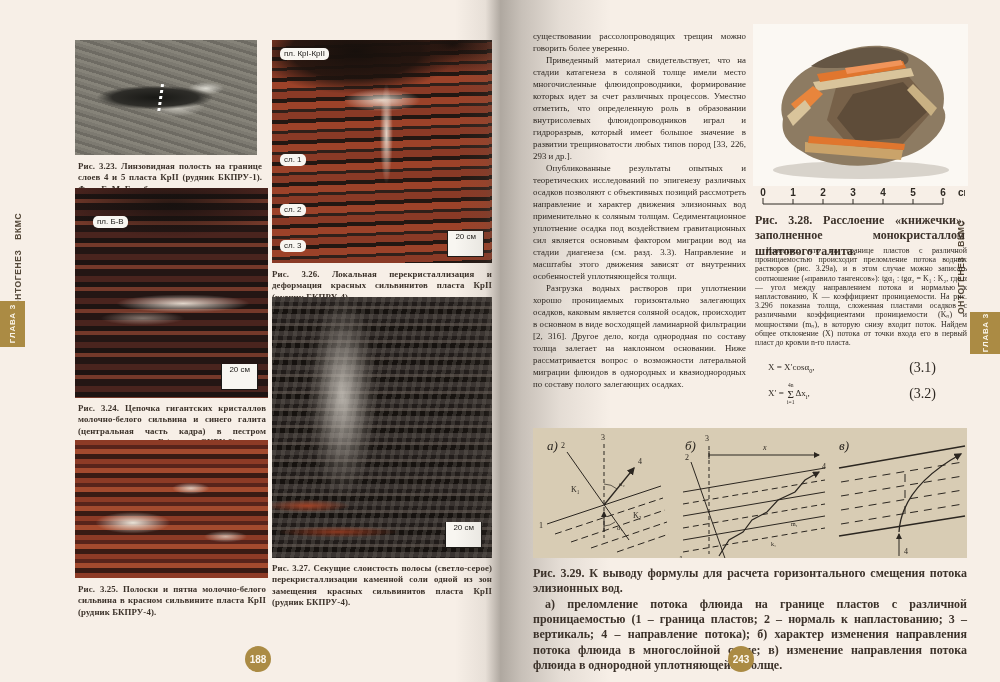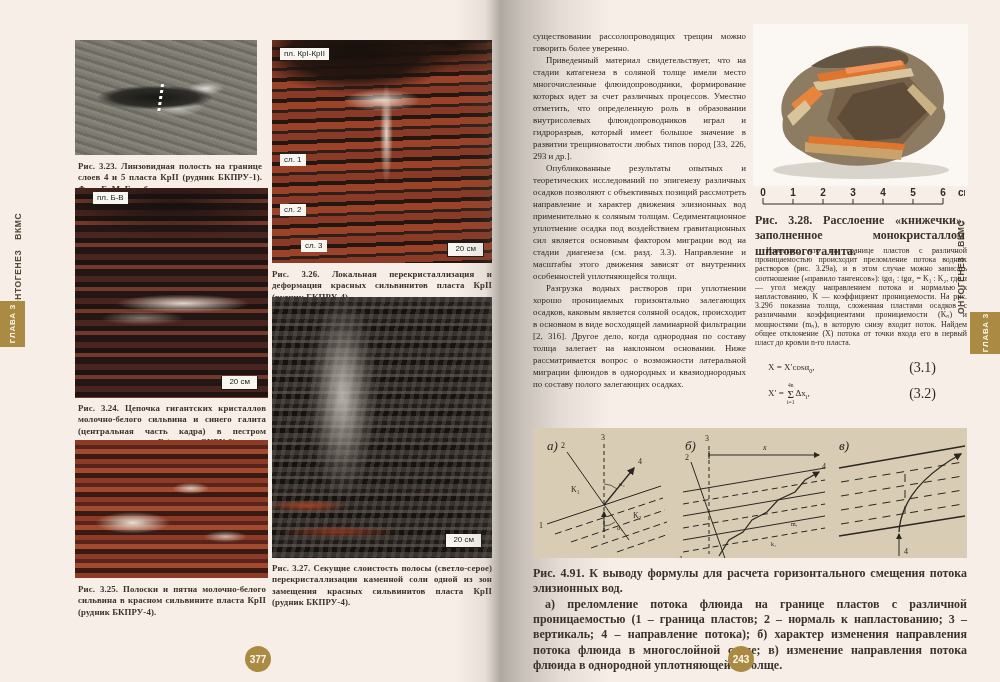--- a/index.html
+++ b/index.html
@@ -17,26 +17,26 @@
   .body-text p{margin:0;text-indent:13px;}
   .body-text p.noindent{text-indent:0;}
   .small-text{font-size:7.9px;line-height:9.2px;text-align:justify;color:#2e2822;}
   .small-text p{margin:0;text-indent:11px;}
   .cap-small{font-size:12px;line-height:1.28;font-weight:bold;color:#3b3129;text-align:justify;}
   
   .photo{overflow:hidden;}
   .label-box{
     position:absolute;background:#f8f6f1;color:#1c1a17;
     font-family:"Liberation Sans", sans-serif;font-size:8px;line-height:1;
-    padding:2px 4px;border-radius:0;
+    padding:2px 4px;border-radius:5px;
   }
   .scalebar{
     position:absolute;background:#f8f6f1;color:#1c1a17;
     font-family:"Liberation Sans", sans-serif;font-size:8px;line-height:1;
-    padding:2px 7px 3px 7px;
+    padding:2px 7px 15px 7px;
     border-bottom:1px solid #1c1a17;border-left:1px solid #1c1a17;border-right:1px solid #1c1a17;
   }
   
   .photoA{
     background:
       radial-gradient(ellipse 78px 16px at 44% 50%, #181815 0%, #2e2d29 55%, rgba(46,45,41,0) 75%),
       radial-gradient(ellipse 26px 9px at 72% 42%, #dcdad2 0%, rgba(220,218,210,0) 70%),
       radial-gradient(ellipse 40px 14px at 56% 58%, #c9c6bd 0%, rgba(200,197,188,0) 70%),
       repeating-linear-gradient(17deg, #868379 0 3px, #6e6b63 3px 6px, #7d7a71 6px 9px),
       #7b786f;
@@ -127,37 +127,37 @@
   <div class="abs spine-block" style="left:970px;top:312px;width:30px;height:42px;">
     <span>ГЛАВА 3</span>
   </div>
 
   <div class="abs photo photoA" style="left:75px;top:40px;width:182px;height:115px;">
     <div class="dotted-marker"></div>
   </div>
   <div class="abs caption" style="left:78px;top:161px;width:184px;">Рис. 3.23. Линзовидная полость на границе слоев 4 и 5 пласта КрII (рудник БКПРУ-1). Фото Б. М. Голубева.</div>
 
   <div class="abs photo photoB" style="left:75px;top:188px;width:193px;height:210px;">
-    <div class="label-box" style="left:18px;top:4px;">пл. Б-В</div>
+    <div class="label-box" style="left:18px;top:28px;">пл. Б-В</div>
     <div class="scalebar" style="right:10px;bottom:8px;">20 см</div>
   </div>
   <div class="abs caption" style="left:78px;top:403px;width:188px;">Рис. 3.24. Цепочка гигантских кристаллов молочно-белого сильвина и синего галита (центральная часть кадра) в пестром сильвините пласта Б (рудник СКРУ-3).</div>
 
   <div class="abs photo photoC" style="left:75px;top:440px;width:193px;height:138px;"></div>
   <div class="abs caption" style="left:78px;top:584px;width:188px;">Рис. 3.25. Полоски и пятна молочно-белого сильвина в красном сильвините пласта КрII (рудник БКПРУ-4).</div>
 
   <div class="abs pagenum" style="left:245px;top:646px;">
-    <span>377</span>
+    <span>188</span>
   </div>
 
   <div class="abs photo photoD" style="left:272px;top:40px;width:220px;height:223px;">
     <div class="label-box" style="left:8px;top:8px;">пл. КрI-КрII</div>
     <div class="label-box" style="left:8px;top:114px;text-align:right;">сл. 1</div>
     <div class="label-box" style="left:8px;top:164px;">сл. 2</div>
-    <div class="label-box" style="left:8px;top:200px;margin-left:21px;">сл. 3</div>
+    <div class="label-box" style="left:8px;top:200px;">сл. 3</div>
     <div class="scalebar" style="right:8px;bottom:6px;">20 см</div>
   </div>
   <div class="abs caption" style="left:272px;top:269px;width:220px;">Рис. 3.26. Локальная перекристаллизация и деформация красных сильвинитов пласта КрII (рудник БКПРУ-4).</div>
 
   <div class="abs photo photoE" style="left:272px;top:297px;width:220px;height:261px;">
     <div class="scalebar" style="right:10px;bottom:10px;">20 см</div>
   </div>
   <div class="abs caption" style="left:272px;top:563px;width:220px;">Рис. 3.27. Секущие слоистость полосы (светло-серое) перекристаллизации каменной соли одной из зон замещения красных сильвинитов пласта КрII (рудник БКПРУ-4).</div>
 
   <div class="abs gutter" style="left:455px;top:0;width:190px;height:682px;"></div>
@@ -308,21 +308,21 @@
         <line x1="372" y1="62" x2="372" y2="70"></line>
         <line x1="372" y1="78" x2="372" y2="86"></line>
         <line x1="366" y1="128" x2="366" y2="106" marker-end="url(#arr)"></line>
         <path d="M366,104 C368,72 392,46 428,26" marker-end="url(#arr)" stroke-width="1.3"></path>
       </g>
       <text x="371" y="126" font-size="8" fill="#2b2620">4</text>
     </svg>
   </div>
 
   <div class="abs" style="left:533px;top:566px;width:434px;">
-    <div class="cap-small" style="font-weight:bold;">Рис. 4.91. К выводу формулы для расчета горизонтального смещения потока элизионных вод.</div>
+    <div class="cap-small" style="font-weight:bold;">Рис. 3.29. К выводу формулы для расчета горизонтального смещения потока элизионных вод.</div>
     <div class="cap-small" style="font-weight:bold;text-indent:12px;">а) преломление потока флюида на границе пластов с различной проницаемостью (1 – граница пластов; 2 – нормаль к напластованию; 3 – вертикаль; 4 – направление потока); б) характер изменения направления потока флюида в многослойной среде; в) изменение направления потока флюида в однородной уплотняющейся толще.</div>
   </div>
 
   <div class="abs pagenum" style="left:728px;top:646px;">
     <span>243</span>
   </div>
 
 </div>
 
 </body></html>

